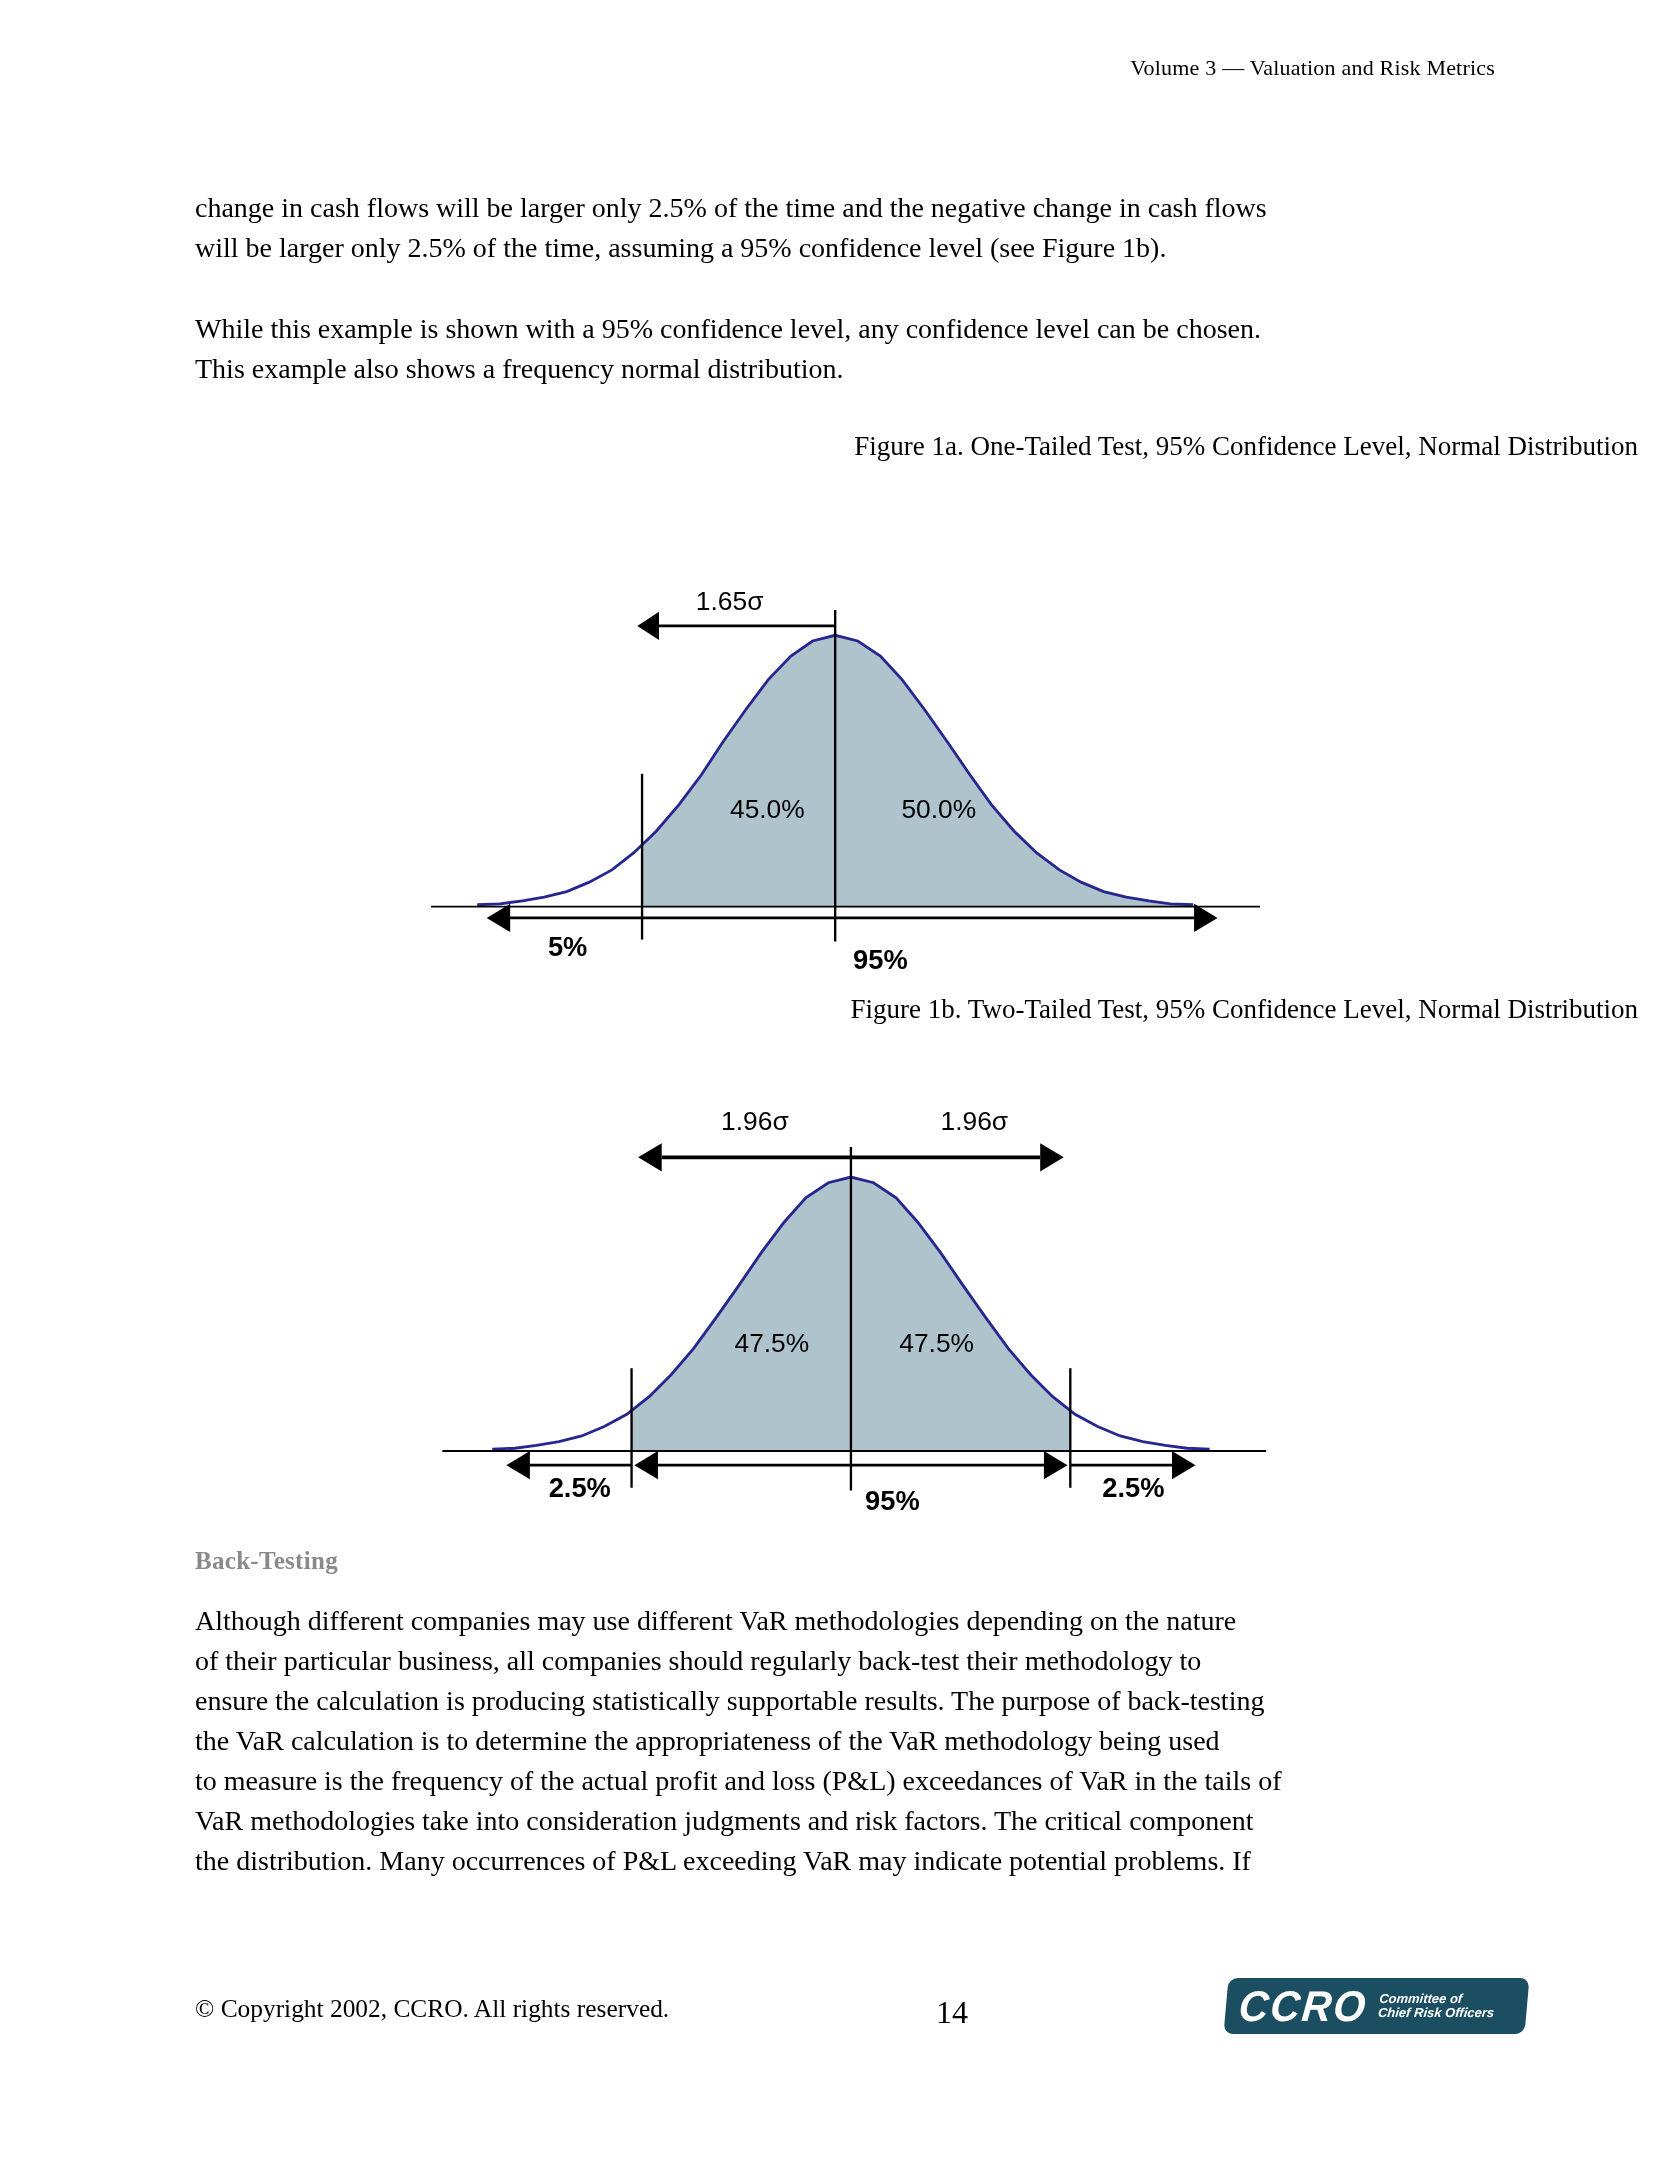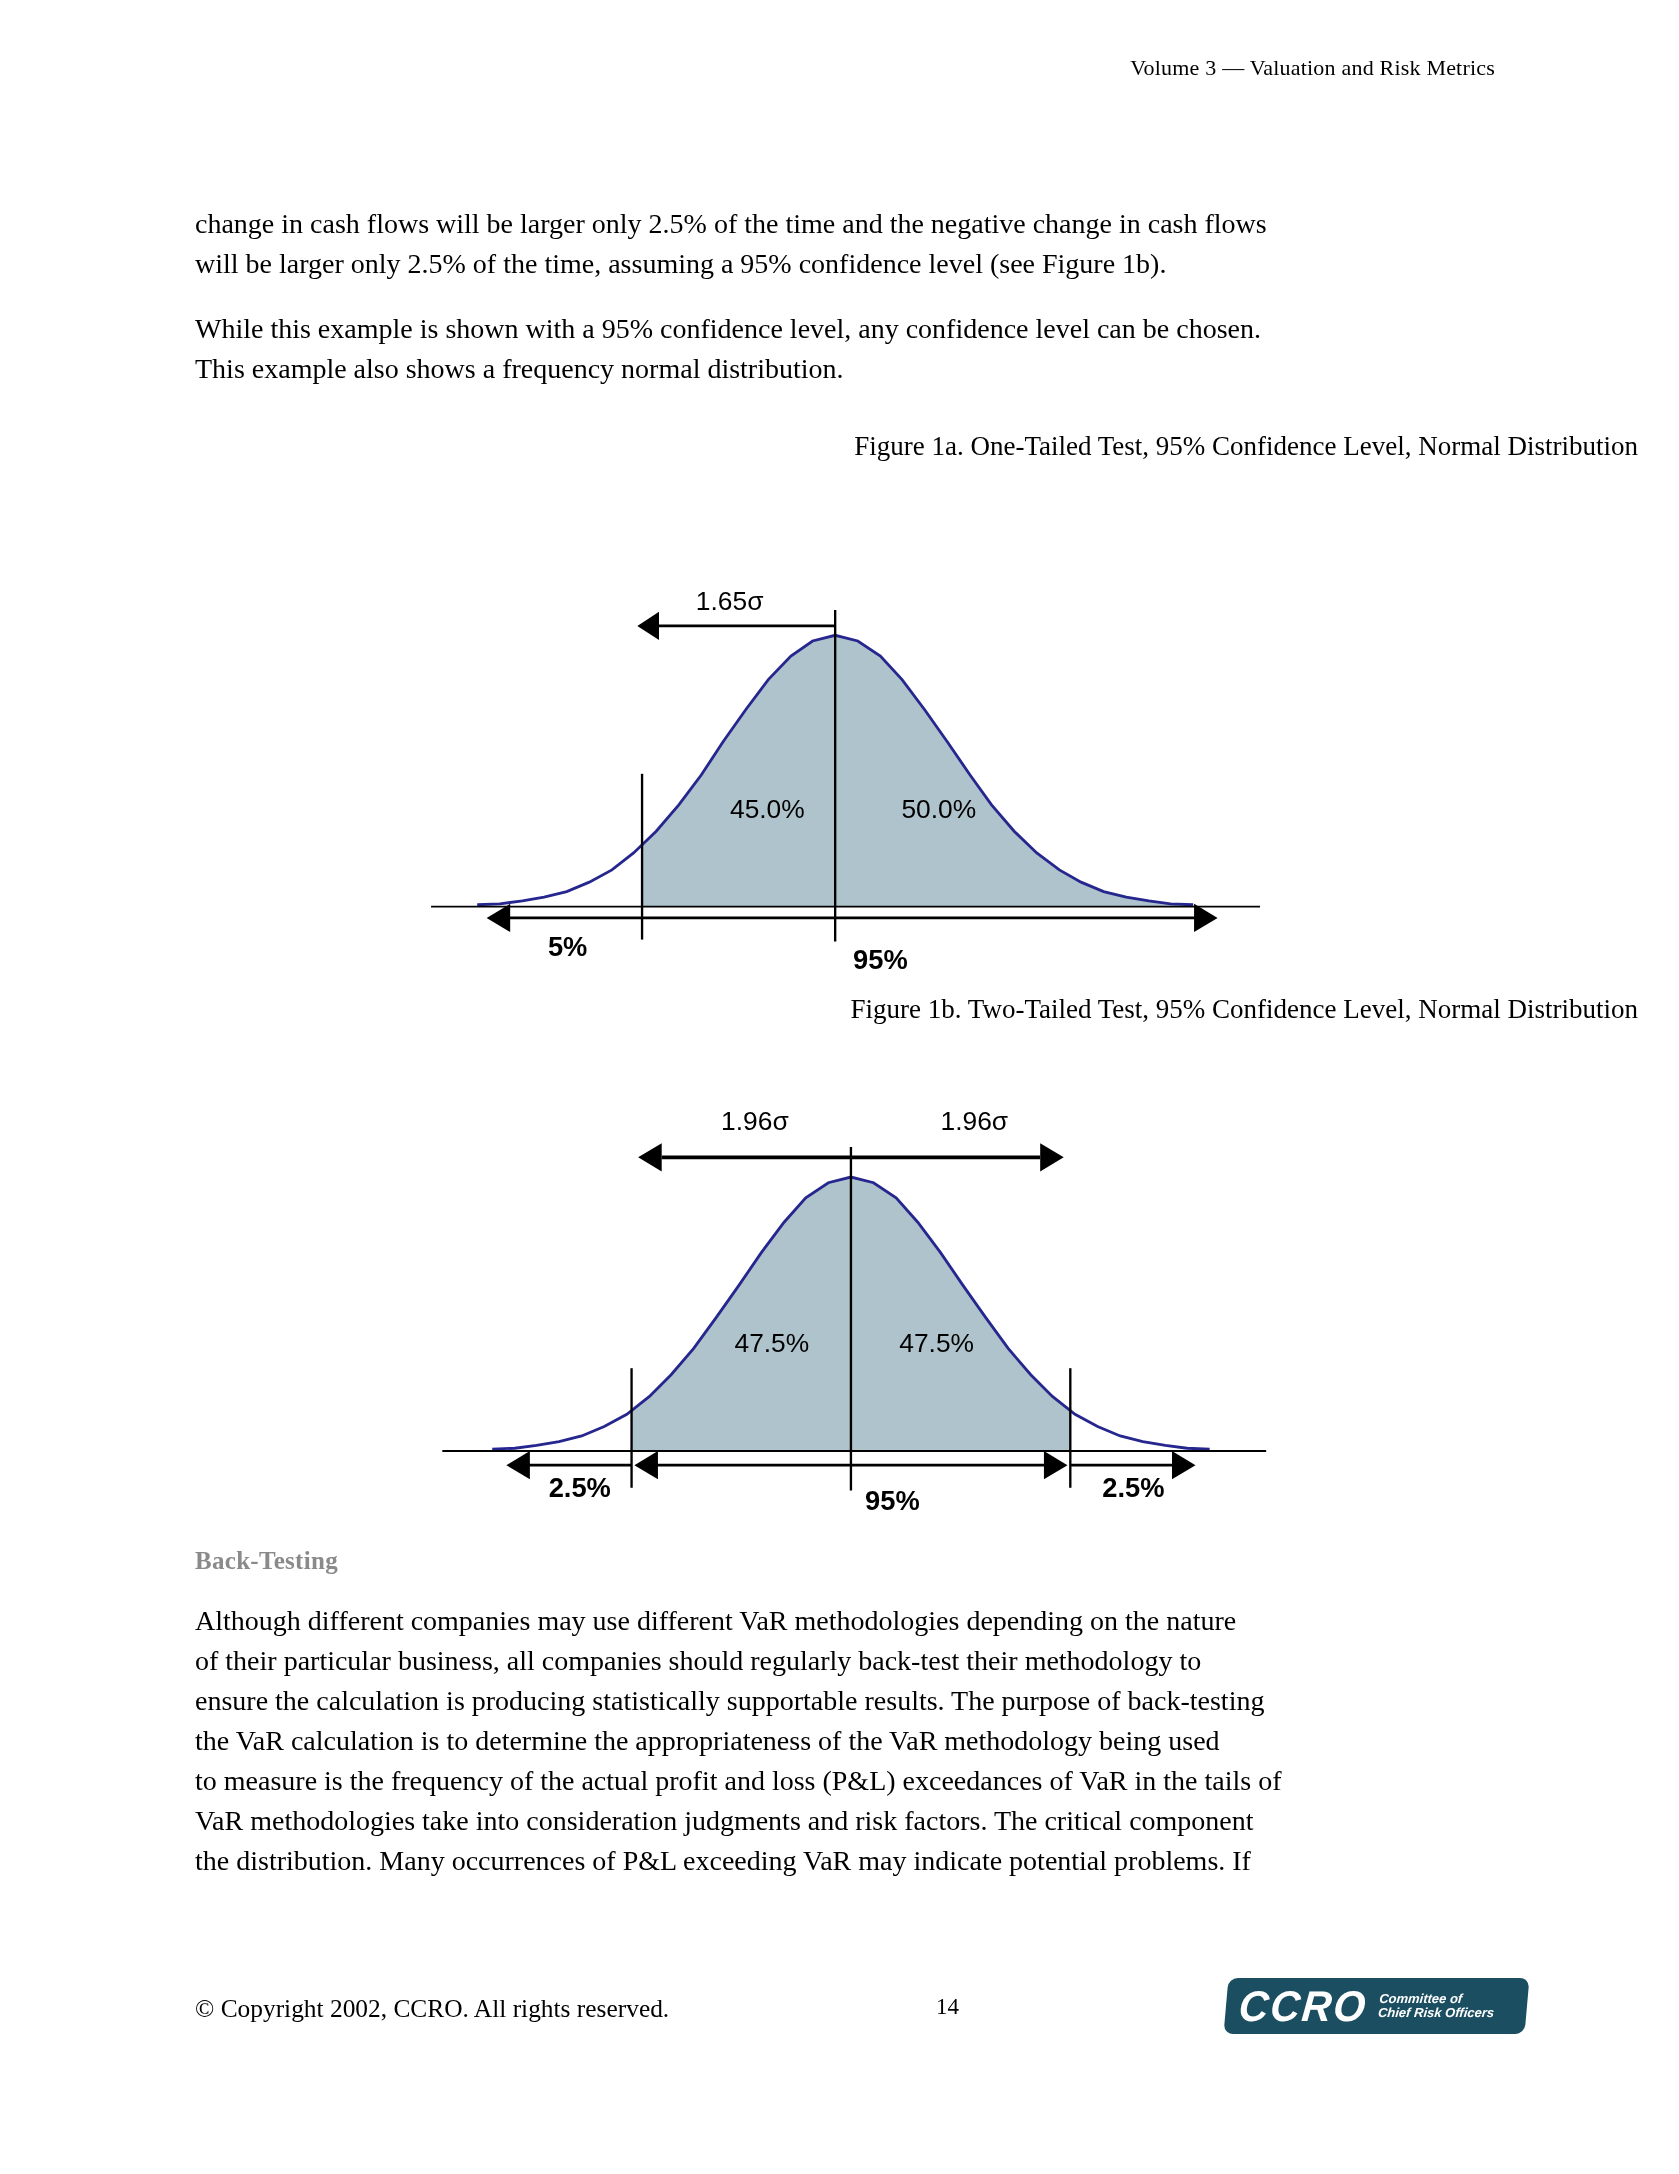--- a/index.html
+++ b/index.html
@@ -18,21 +18,21 @@
   }
   .chart { position:absolute; }
   .chart text { font-family:"Liberation Sans", sans-serif; fill:#000; }
   .chart .lbl   { font-size:28px; }
   .chart .lblb  { font-size:29px; font-weight:bold; }
   .section-heading {
     position:absolute; left:195px; top:1547px; font-size:25px;
     font-weight:bold; color:#8a8a8a; letter-spacing:0.3px;
   }
   .footer-copyright { position:absolute; left:195px; top:1994px; font-size:25.4px; }
-  .footer-page { position:absolute; left:905px; top:1994px; width:85px; text-align:center; font-size:23px; }
+  .footer-page { position:absolute; left:936px; top:1994px; width:85px; text-align:left; font-size:32px; }
   .logo {
     position:absolute; left:1226px; top:1978px; width:301px; height:56px;
     background:#1a4e60; border-radius:9.4px; transform:skewX(-5deg);
     display:flex; align-items:center; padding:0 9.4px 0 13px; box-sizing:border-box;
   }
   .logo-acronym {
     font-family:"Liberation Sans", sans-serif; font-style:italic; font-weight:bold;
     font-size:41px; color:#ffffff; letter-spacing:1.9px; line-height:1; transform:scaleY(1.05);
   }
   .logo-subtext {
@@ -40,21 +40,21 @@
     font-size:13px; color:#ffffff; line-height:14px; margin-left:11.3px;
   }
 </style>
 </head>
 <body>
 
 <div class="page">
 
   <div class="header">Volume 3 — Valuation and Risk Metrics</div>
 
-  <div class="para" style="top:204px">
+  <div class="para" style="top:188px">
     <div class="line">change in cash flows will be larger only 2.5% of the time and the negative change in cash flows</div>
     <div class="line">will be larger only 2.5% of the time, assuming a 95% confidence level (see Figure 1b).</div>
   </div>
 
   <div class="para" style="top:309px">
     <div class="line">While this example is shown with a 95% confidence level, any confidence level can be chosen.</div>
     <div class="line">This example also shows a frequency normal distribution.</div>
   </div>
 
   <div class="fig-title" style="top:431px">Figure 1a. One-Tailed Test, 95% Confidence Level, Normal Distribution</div>

